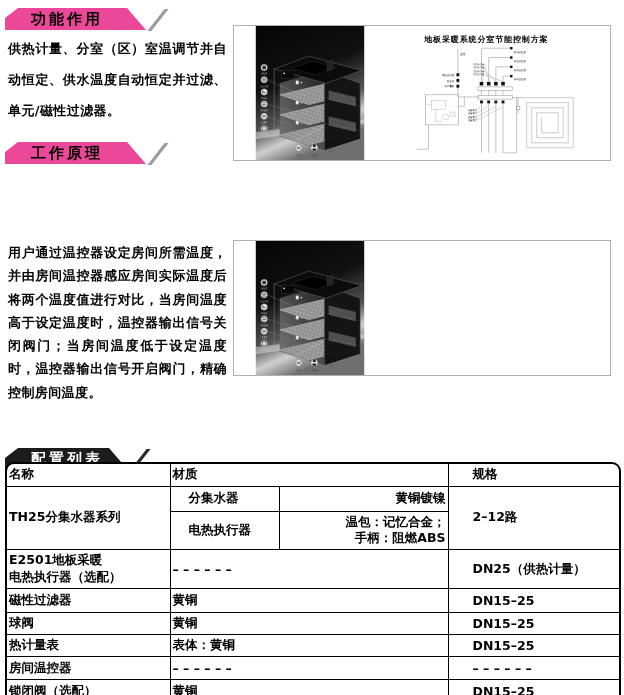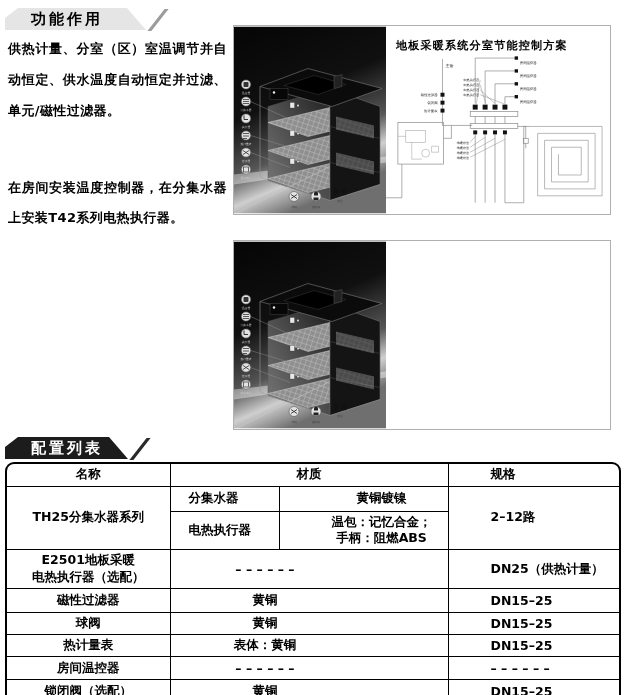--- a/index.html
+++ b/index.html
@@ -5,46 +5,46 @@
   html,body{margin:0;padding:0;background:#fff;}
   .page{position:relative;width:624px;height:695px;background:#fff;overflow:hidden;
         font-family:"DejaVu Sans",sans-serif;color:#000;}
   
   .banner{position:absolute;height:22px;}
   .banner .main{position:relative;height:100%;display:flex;align-items:center;
         padding-left:26px;font-size:15px;font-weight:bold;letter-spacing:3px;
         clip-path:polygon(13px 0, calc(100% - 24px) 0, calc(100% - 5px) 100%, 0 100%, 0 45%);}
   .banner .sliver{position:absolute;top:1px;right:-9px;width:4px;height:100%;
         transform:skewX(-38deg);}
-  .banner.gray .main{background:#e5e5e5;color:#000;}
+  .banner.gray .main{background:#ec4899;color:#000;}
   .banner.gray .sliver{background:#9c9c9c;}
   .banner.dark .main{background:#1c1c1c;color:#fff;}
   .banner.dark .sliver{background:#2a2a2a;}
   
   .para{position:absolute;left:8px;width:219px;font-size:13px;font-weight:bold;
         text-align:justify;letter-spacing:0.4px;margin:0;}
   .p1{line-height:31px;} .p2{line-height:30px;} .p3{line-height:23.3px;}
   
-  .panel{position:absolute;left:233px;width:378px;height:190px;border:1px solid #b0b0b0;
+  .panel{position:absolute;left:233px;width:378px;height:136px;border:1px solid #b0b0b0;
         background:#fff;display:flex;box-sizing:border-box;}
   .panel .bldg{width:152px;height:100%;flex:none;}
   .panel .schem{flex:1;height:100%;}
   svg text{font-family:"DejaVu Sans",sans-serif;}
   
   .tbl-wrap{position:absolute;left:5px;top:462px;width:612px;border:2px solid #000;
         border-radius:9px;overflow:hidden;background:#fff;}
   table{width:100%;border-collapse:collapse;table-layout:fixed;}
-  td{border:1px solid #000;font-size:12.5px;font-weight:bold;text-align:center;
+  td{border:1px solid #000;font-size:12.5px;font-weight:bold;text-align:left;
         vertical-align:middle;padding:2px 2px;overflow:hidden;}
   tr>td:first-child{border-left:none;} tr>td:last-child{border-right:none;}
   tr:first-child>td{border-top:none;} tr:last-child>td{border-bottom:none;}
   td.part{text-align:left;padding-left:18px;}
-  td.matL{text-align:center;padding-left:38px;}
+  td.matL{text-align:right;padding-left:38px;}
   td.matC{padding-right:90px;}
-  td.spec{text-align:left;padding-left:42px;}
+  td.spec{text-align:left;padding-left:24px;}
   .pre{white-space:pre-line;line-height:1.35;margin-left:24px;}
 </style>
 </head>
 <body>
 
 <svg width="0" height="0" style="position:absolute" aria-hidden="true">
   <defs>
     <linearGradient id="gBg" x1="0" y1="0" x2="0.35" y2="1">
       <stop offset="0" stop-color="#050505"></stop>
         <stop offset="0.45" stop-color="#101010"></stop>
@@ -142,21 +142,27 @@
 <div class="page">
 
   <div class="banner gray" style="left:5px;top:8px;width:146px;">
     <div class="main">
         <span>功能作用</span>
       </div>
     <div class="sliver"></div>
   </div>
   <p class="para p1" style="top:33px;">供热计量、分室（区）室温调节并自动恒定、供水温度自动恒定并过滤、单元/磁性过滤器。</p>
 
-  <p class="para p2" style="top:173px;">在房间安装温度控制器，在分集水器上安装T42系列电热执行器。</p>
+  <div class="banner gray" style="left:5px;top:142px;width:146px;">
+    <div class="main">
+        <span>工作原理</span>
+      </div>
+    <div class="sliver"></div>
+  </div>
+  <p class="para p3" style="top:241px;">用户通过温控器设定房间所需温度，并由房间温控器感应房间实际温度后将两个温度值进行对比，当房间温度高于设定温度时，温控器输出信号关闭阀门；当房间温度低于设定温度时，温控器输出信号开启阀门，精确控制房间温度。</p>
 
   <div class="panel" style="top:25px;">
     <svg class="bldg" viewBox="0 0 152 187">
         <use href="#bldg"></use>
       </svg>
     <svg class="schem" viewBox="0 0 226 187">
       <text x="10" y="22" font-size="11.2" font-weight="bold" letter-spacing="1.2">地板采暖系统分室节能控制方案</text>
       <g fill="none" stroke="#8a8a8a" stroke-width="0.7">
         <path d="M57,32 V99 H87"></path>
         <path d="M131.5,31 H90 V77"></path>
@@ -273,21 +279,21 @@
         <text x="52" y="77.5" text-anchor="end">锁闭阀</text>
         <text x="52" y="85.5" text-anchor="end">热计量表</text>
         <text x="84" y="118" text-anchor="end" font-size="3.2">地暖盘管</text>
         <text x="84" y="123" text-anchor="end" font-size="3.2">地暖盘管</text>
         <text x="84" y="128" text-anchor="end" font-size="3.2">地暖盘管</text>
         <text x="84" y="133" text-anchor="end" font-size="3.2">地暖盘管</text>
       </g>
     </svg>
   </div>
 
-  <div class="banner dark" style="left:5px;top:437px;width:128px;">
+  <div class="banner dark" style="left:5px;top:448px;width:128px;">
     <div class="main">
         <span>配置列表</span>
       </div>
     <div class="sliver"></div>
   </div>
 
   <div class="tbl-wrap">
     <table>
       <colgroup>
           <col style="width:163px">

